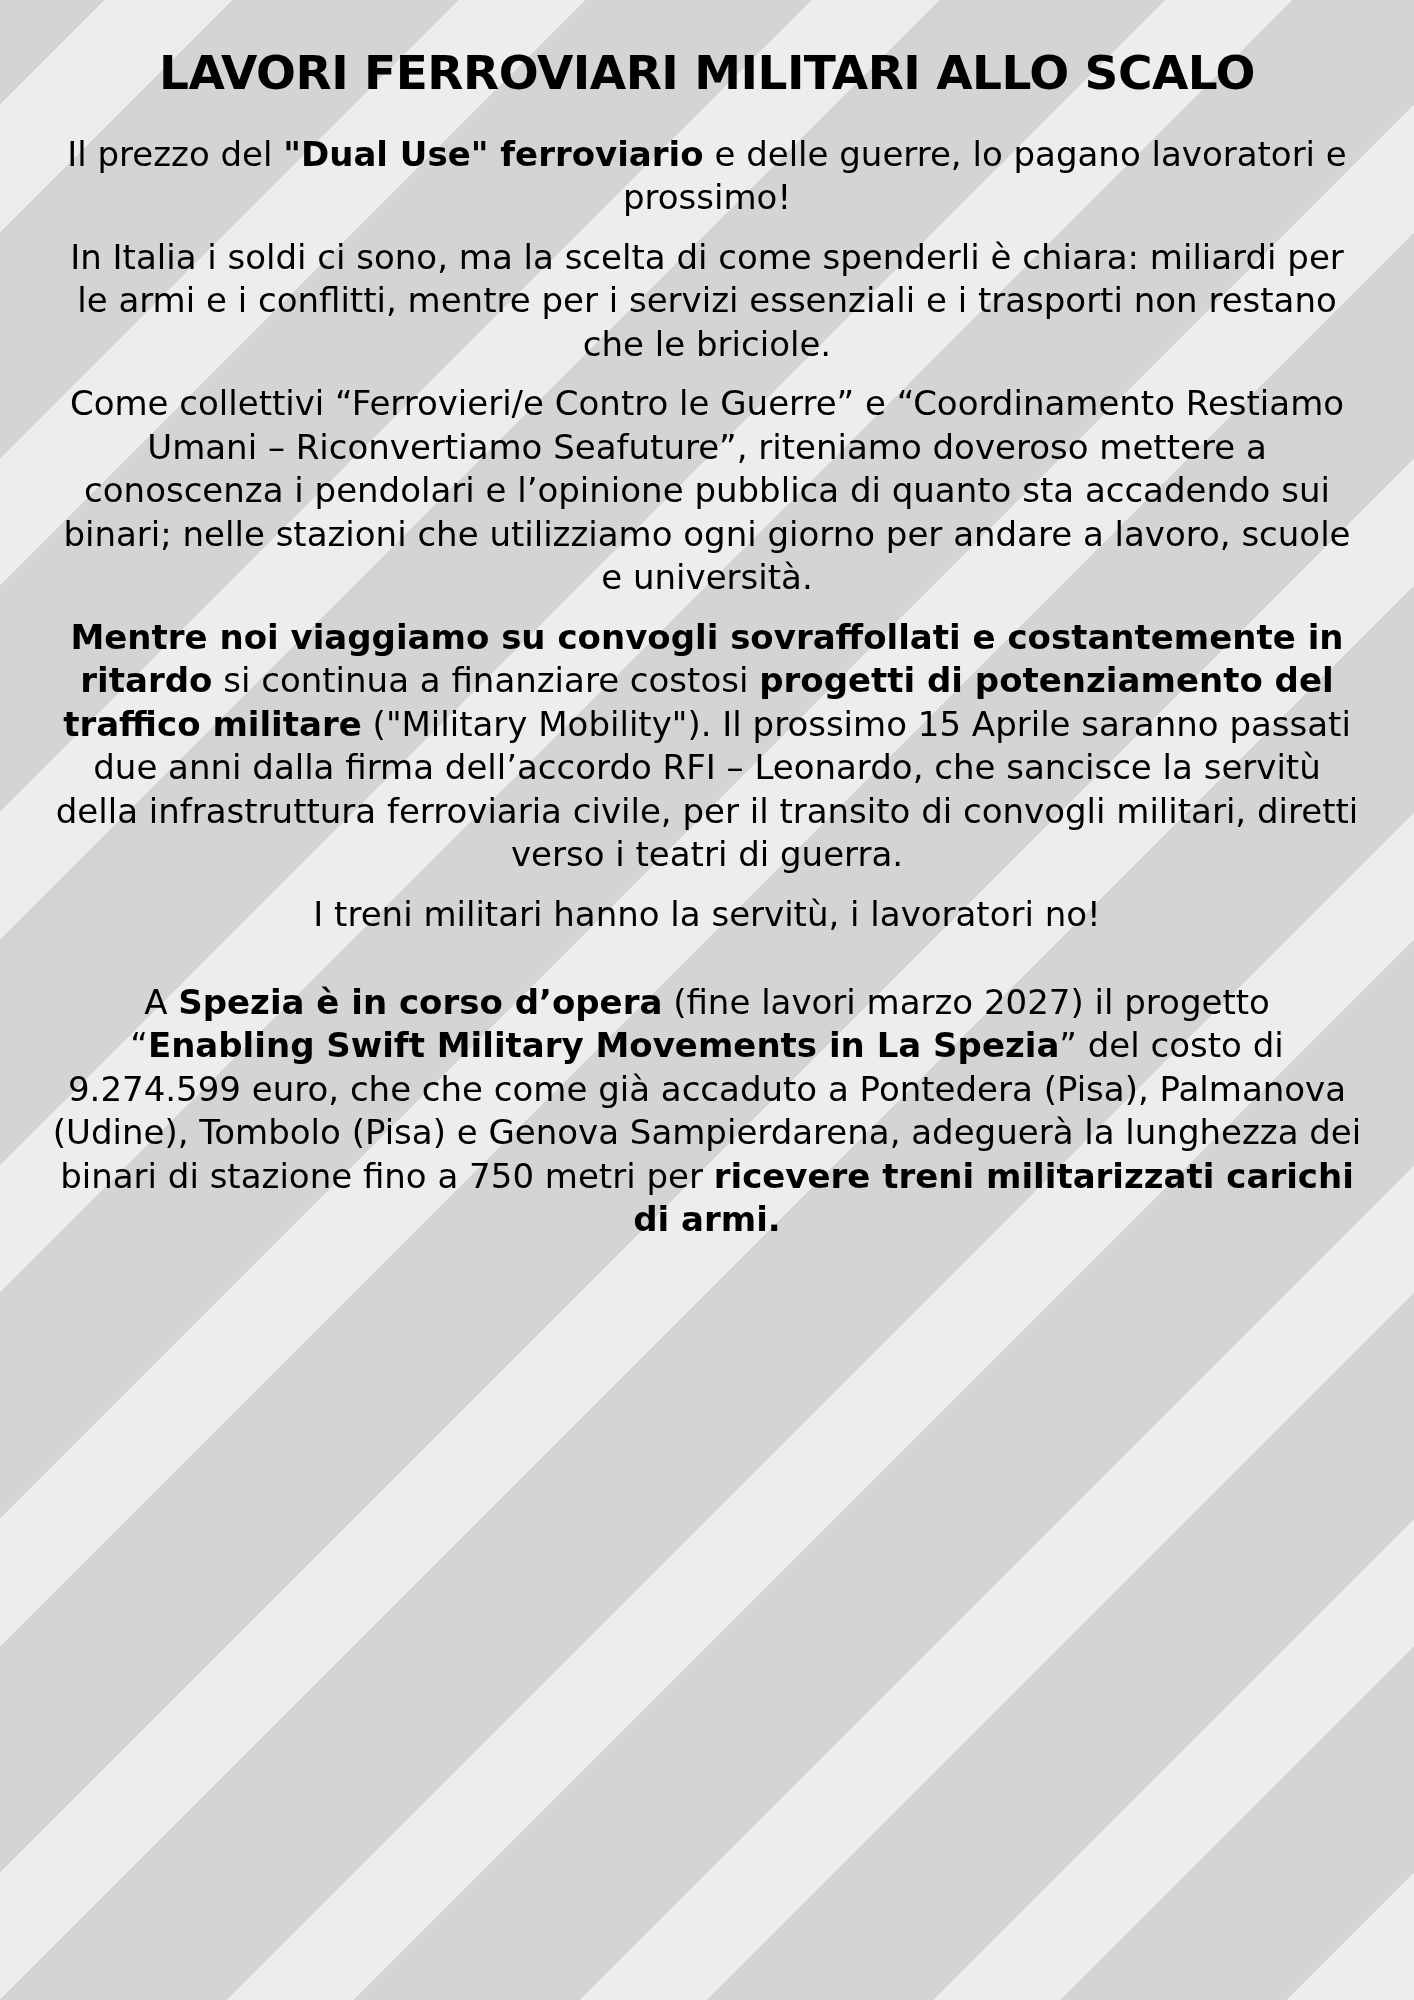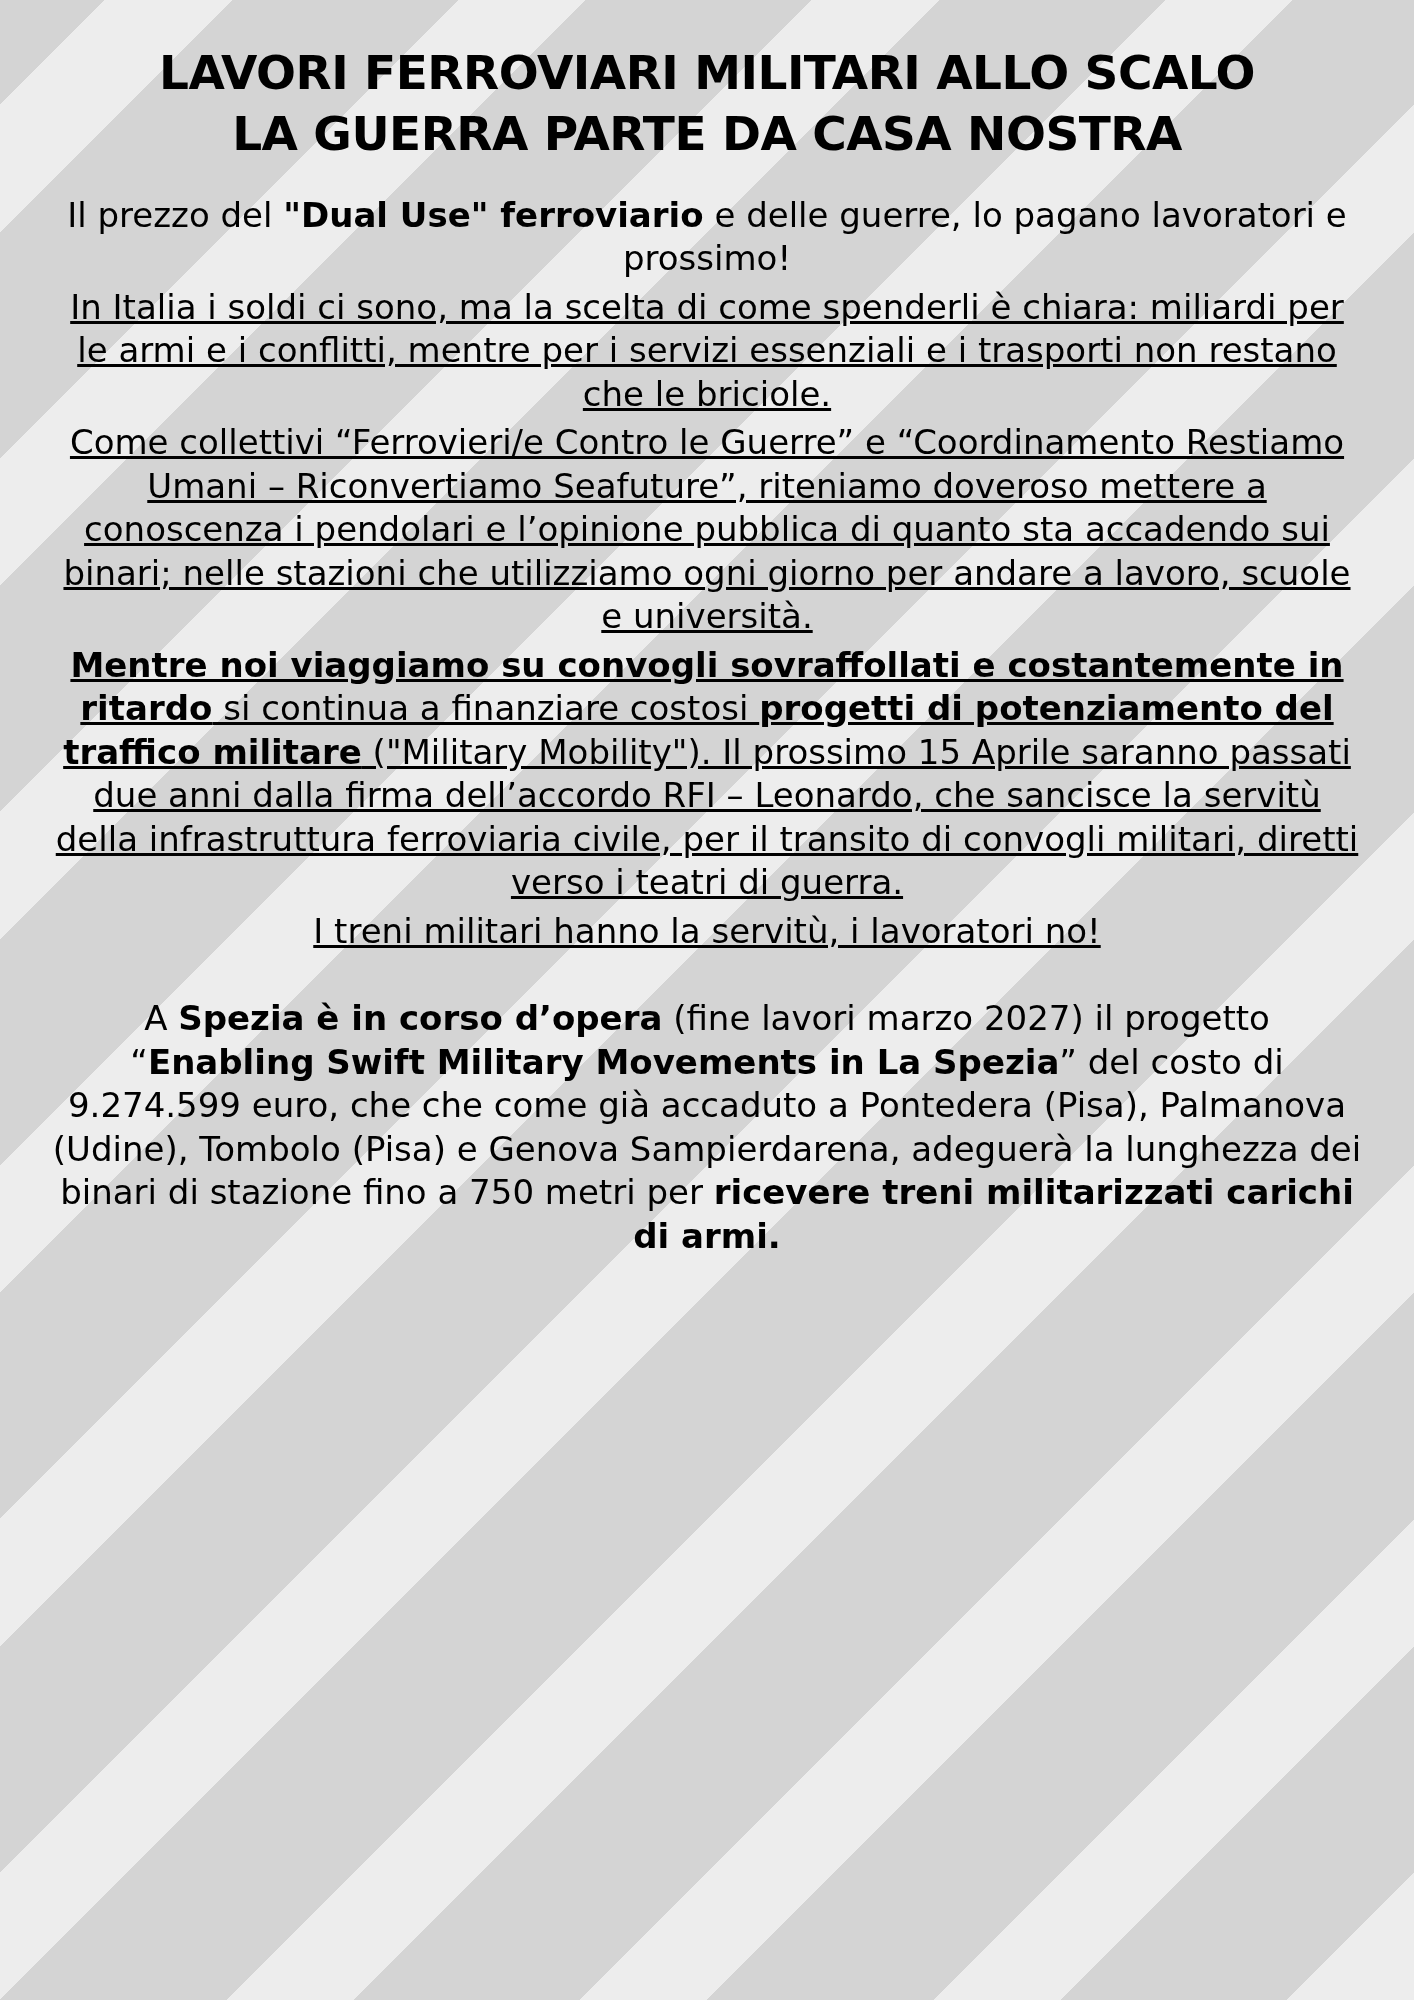--- a/index.html
+++ b/index.html
@@ -59,41 +59,39 @@
     text-align: center;
     font-size: 34px;
     line-height: 1.28;
     margin-top: 34px;
   }
 
   .para {
     margin: 0 0 0 0;
   }
   .para + .para {
-    margin-top: 5px;
-    text-decoration: underline;
+    margin-top: 16px;
   }
   .spacer {
     height: 44px;
   }
 
   b, .b {
     font-weight: bold;
   }
 </style>
 </head>
 <body>
 
 <div class="bg-stripes"></div>
 
 <div class="content">
 
   <h1 class="headline">
     <span class="headline-line">LAVORI FERROVIARI MILITARI ALLO SCALO</span>
-    <span class="headline-line headline-sub">LA GUERRA PARTE DA CASA NOSTRA</span>
   </h1>
 
   <div class="body-text">
     <p class="para"><span>Il prezzo del </span><span class="b">"Dual Use" ferroviario</span><span> e delle guerre, lo pagano lavoratori e prossimo!</span></p>
     <p class="para"><span>In Italia i soldi ci sono, ma la scelta di come spenderli è chiara: miliardi per le armi e i conflitti, mentre per i servizi essenziali e i trasporti non restano che le briciole.</span></p>
     <p class="para"><span>Come collettivi “Ferrovieri/e Contro le Guerre” e “Coordinamento Restiamo Umani – Riconvertiamo Seafuture”, riteniamo doveroso mettere a conoscenza i pendolari e l’opinione pubblica di quanto sta accadendo sui binari; nelle stazioni che utilizziamo ogni giorno per andare a lavoro, scuole e università.</span></p>
     <p class="para"><span class="b">Mentre noi viaggiamo su convogli sovraffollati e costantemente in ritardo</span><span> si continua a finanziare costosi </span><span class="b">progetti di potenziamento del traffico militare</span><span> ("Military Mobility").  Il prossimo 15 Aprile saranno passati due anni dalla firma dell’accordo RFI – Leonardo, che sancisce la servitù della infrastruttura ferroviaria civile, per il transito di convogli militari, diretti verso i teatri di guerra.</span></p>
     <p class="para"><span>I treni militari hanno la servitù, i lavoratori no!</span></p>
     <div class="spacer"></div>
     <p class="para"><span>A </span><span class="b">Spezia è in corso d’opera</span><span> (fine lavori marzo 2027) il progetto “</span><span class="b">Enabling Swift Military Movements in La Spezia</span><span>” del costo di 9.274.599 euro, che che come già accaduto a Pontedera (Pisa), Palmanova (Udine), Tombolo (Pisa) e Genova Sampierdarena, adeguerà la lunghezza dei binari di stazione fino a 750 metri per </span><span class="b">ricevere treni militarizzati carichi di armi.</span></p>

